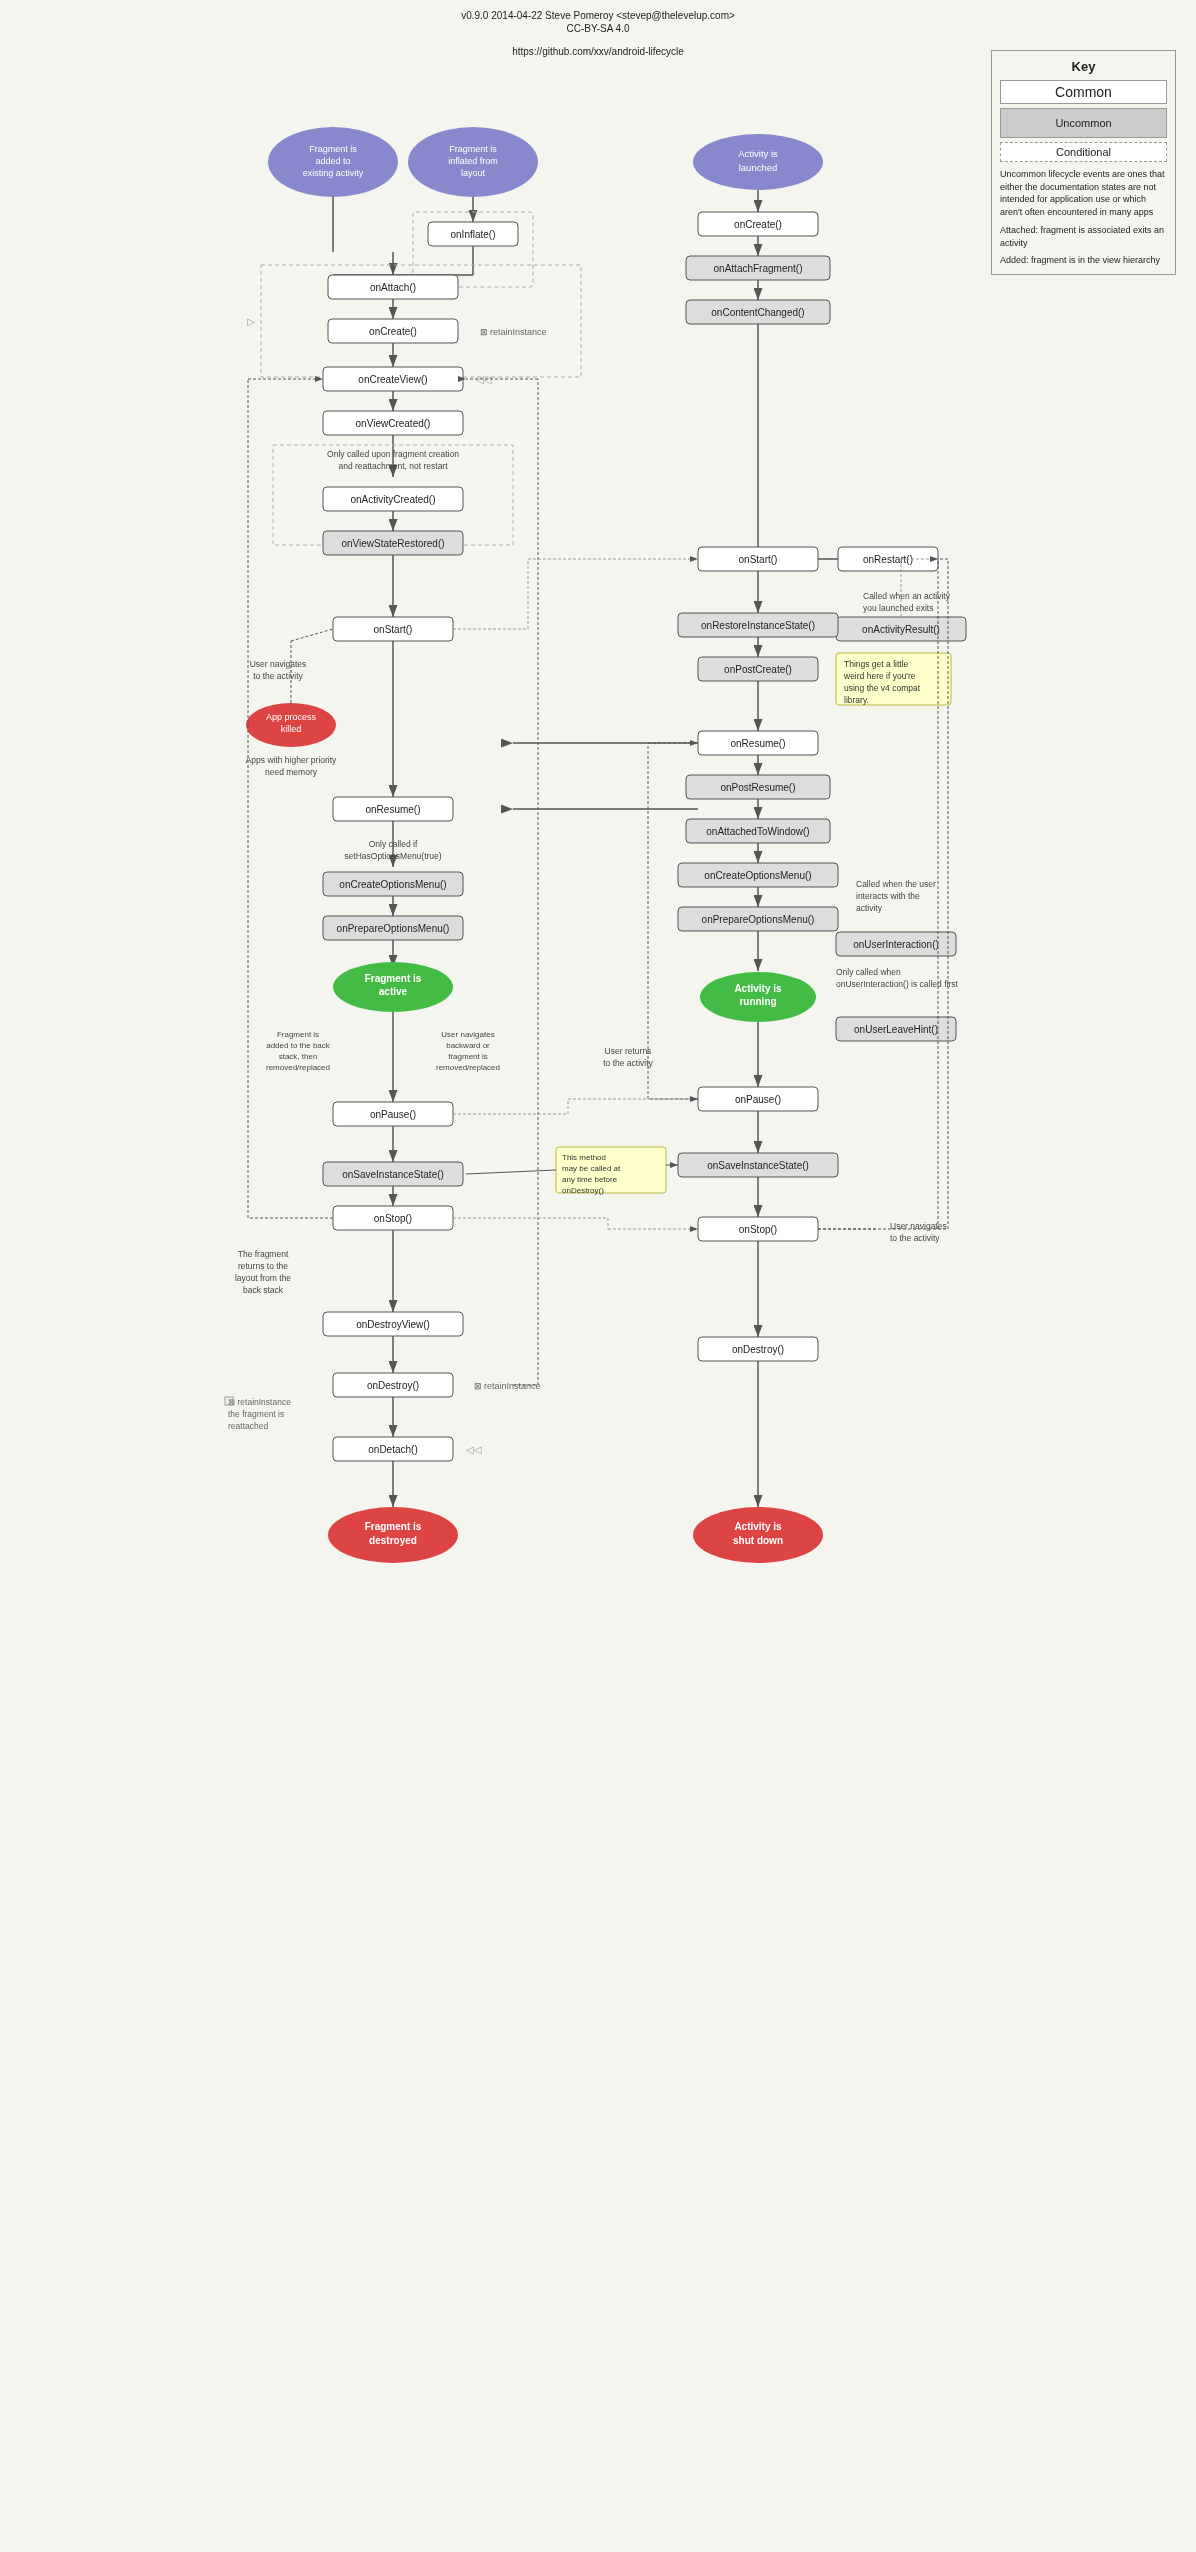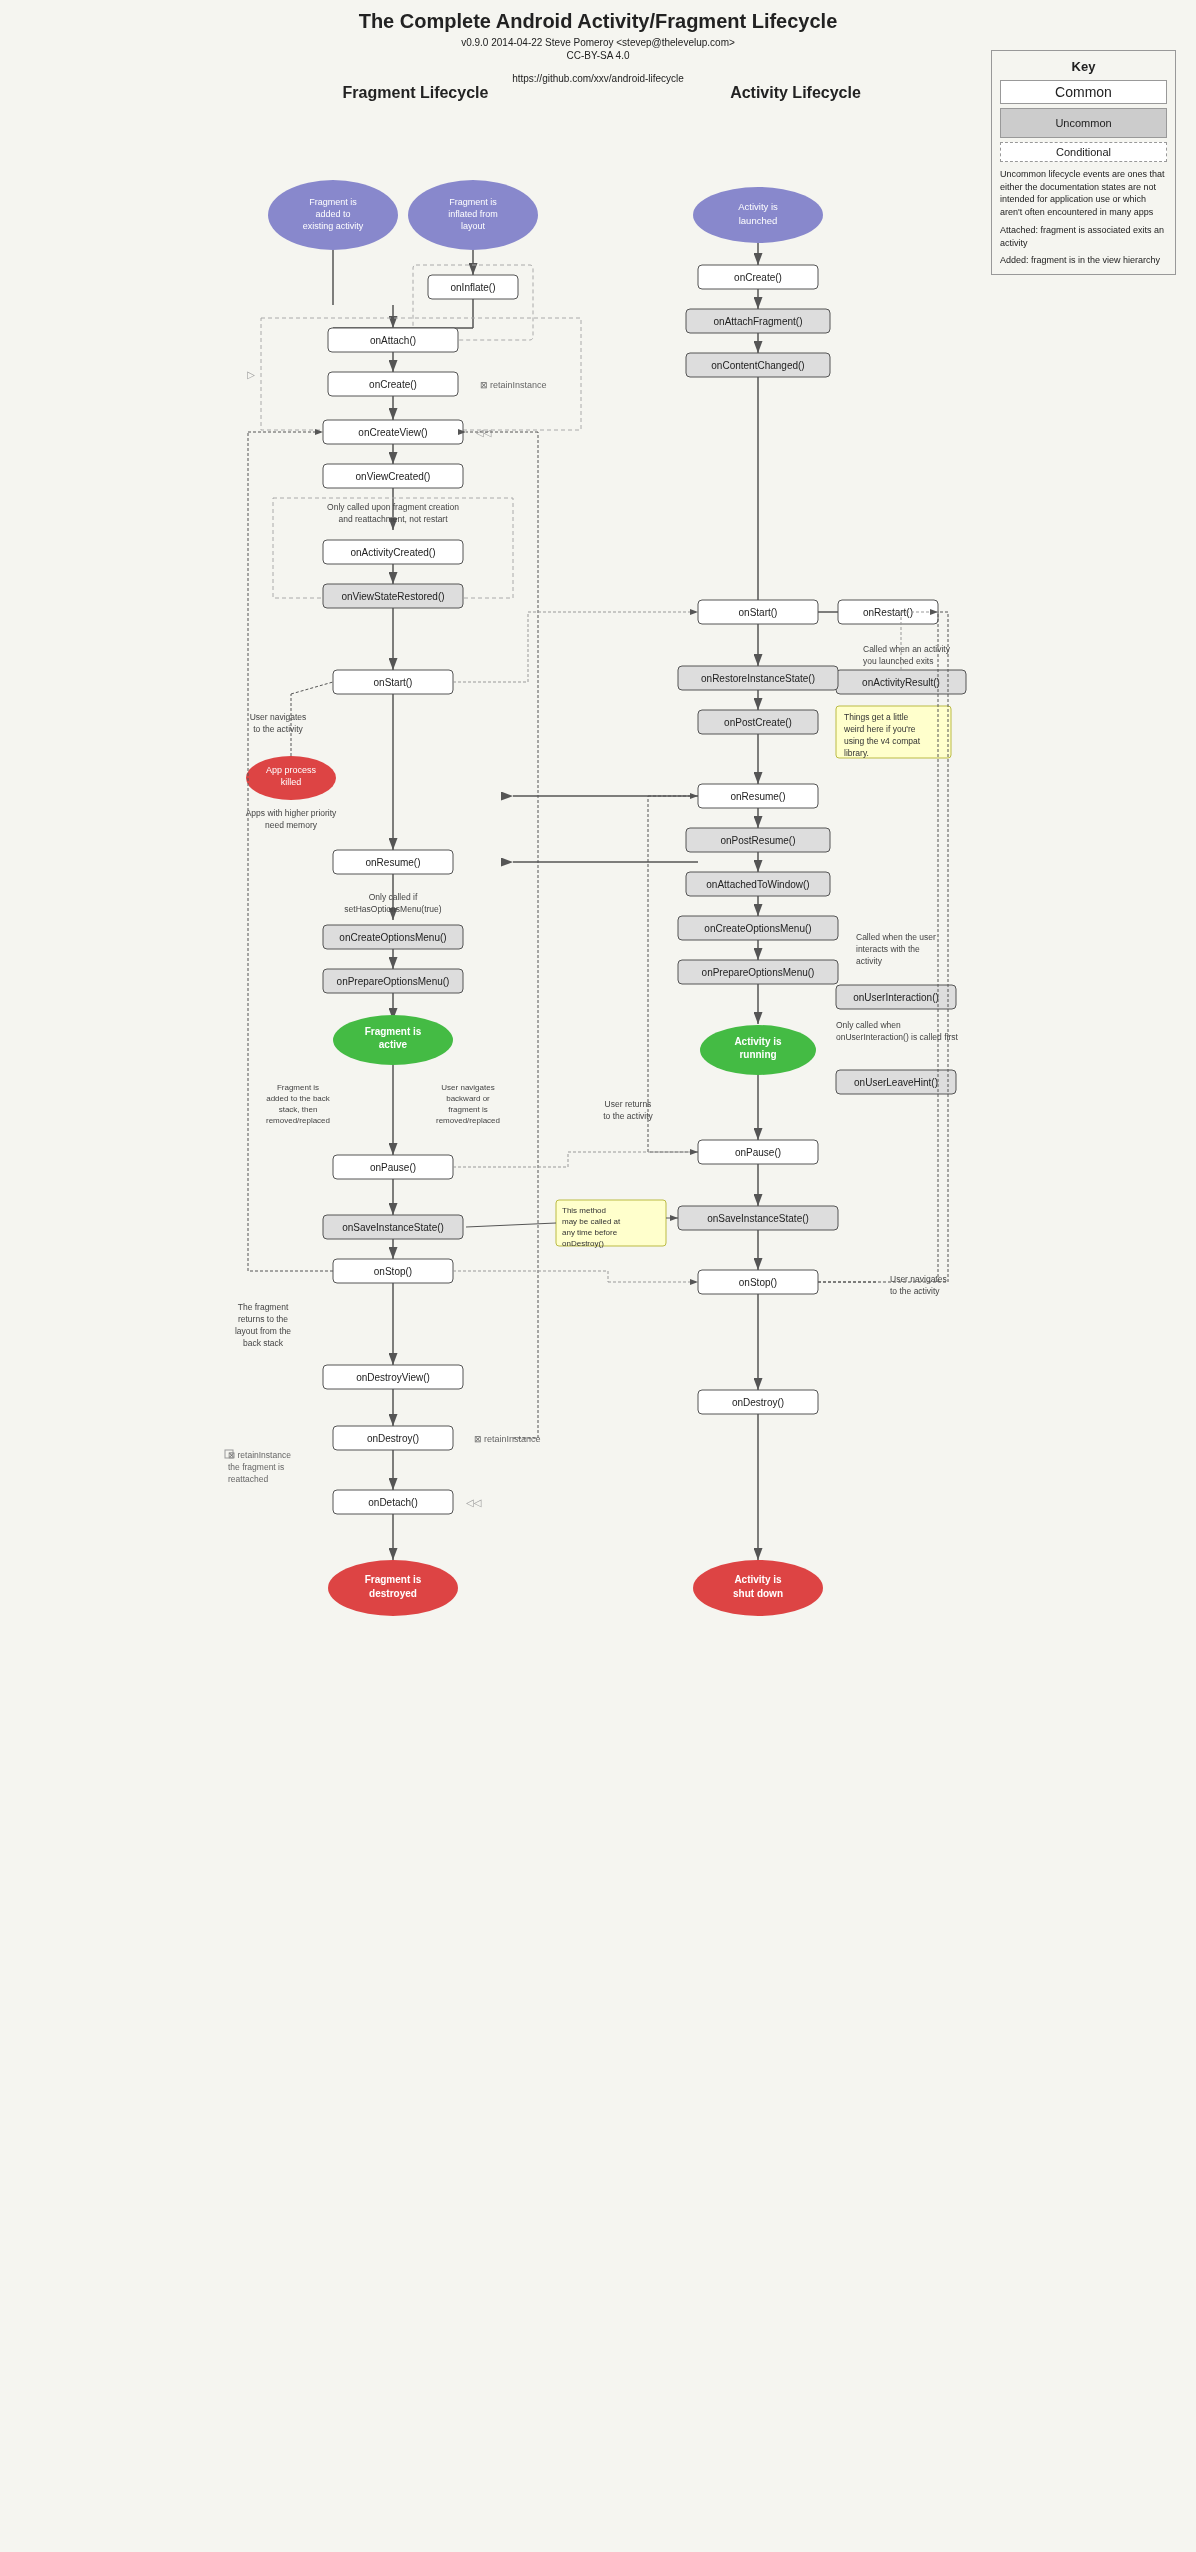--- a/index.html
+++ b/index.html
@@ -17,42 +17,37 @@
     svg text {
       font-family: Arial, sans-serif;
     }
   </style>
 </head>
 <body>
 
 <div style="width:1196px; position:relative; background:#f5f5f0; padding: 10px 0;">
 
   <div style="width:760px; margin: 0 auto; text-align:center;">
-    <div style="font-size:20px; font-weight:bold; margin-bottom:4px;">The Complete Android Activity/Fragment Lifecycle</div>
     <div style="font-size:10px; margin-bottom:2px;">v0.9.0 2014-04-22 Steve Pomeroy &lt;stevep@thelevelup.com&gt;</div>
     <div style="font-size:10px; margin-bottom:12px;">CC-BY-SA 4.0</div>
     <div style="font-size:10px; ">https://github.com/xxv/android-lifecycle</div>
   </div>
 
   <div style="position:absolute; right:20px; top:50px; width:185px; border:1px solid #999; background:#f5f5f0; padding:8px;">
     <div style="text-align:center; font-weight:bold; font-size:13px; margin-bottom:6px;">Key</div>
     <div style="border:1px solid #999; background:white; text-align:center; padding:3px 6px; margin-bottom:4px; font-size:14px;">Common</div>
     <div style="border:1px solid #999; background:#ccc; text-align:center; padding:8px 6px; margin-bottom:4px; font-size:11px;">Uncommon</div>
     <div style="border:1px dashed #999; background:white; text-align:center; padding:3px 6px; margin-bottom:6px; font-size:11px;">Conditional</div>
     <div style="font-size:9px; line-height:1.4; margin-bottom:6px;">Uncommon lifecycle events are ones that either the documentation states are not intended for application use or which aren't often encountered in many apps</div>
     <div style="font-size:9px; line-height:1.4; margin-bottom:4px;">Attached: fragment is associated exits an activity</div>
     <div style="font-size:9px; line-height:1.4;">Added: fragment is in the view hierarchy</div>
   </div>
 
   <div style="width:760px; margin: 0 auto; position:relative;">
 
-    <div style="display:flex; justify-content:space-around; margin-bottom:8px;">
-      <div style="font-size:16px; font-weight:bold; width:330px; text-align:center;">Fragment Lifecycle</div>
-      <div style="font-size:16px; font-weight:bold; width:300px; text-align:center;">Activity Lifecycle</div>
-    </div>
 
     <svg width="760" height="2400" viewBox="0 0 760 2400" style="display:block; overflow:visible;">
       <defs>
         <marker id="arrowhead" markerWidth="8" markerHeight="6" refX="8" refY="3" orient="auto">
           <polygon points="0 0, 8 3, 0 6" fill="#555"></polygon>
         </marker>
         <marker id="arrowhead-gray" markerWidth="8" markerHeight="6" refX="8" refY="3" orient="auto">
           <polygon points="0 0, 8 3, 0 6" fill="#999"></polygon>
         </marker>
         <marker id="arrowhead-left" markerWidth="8" markerHeight="6" refX="0" refY="3" orient="auto">

